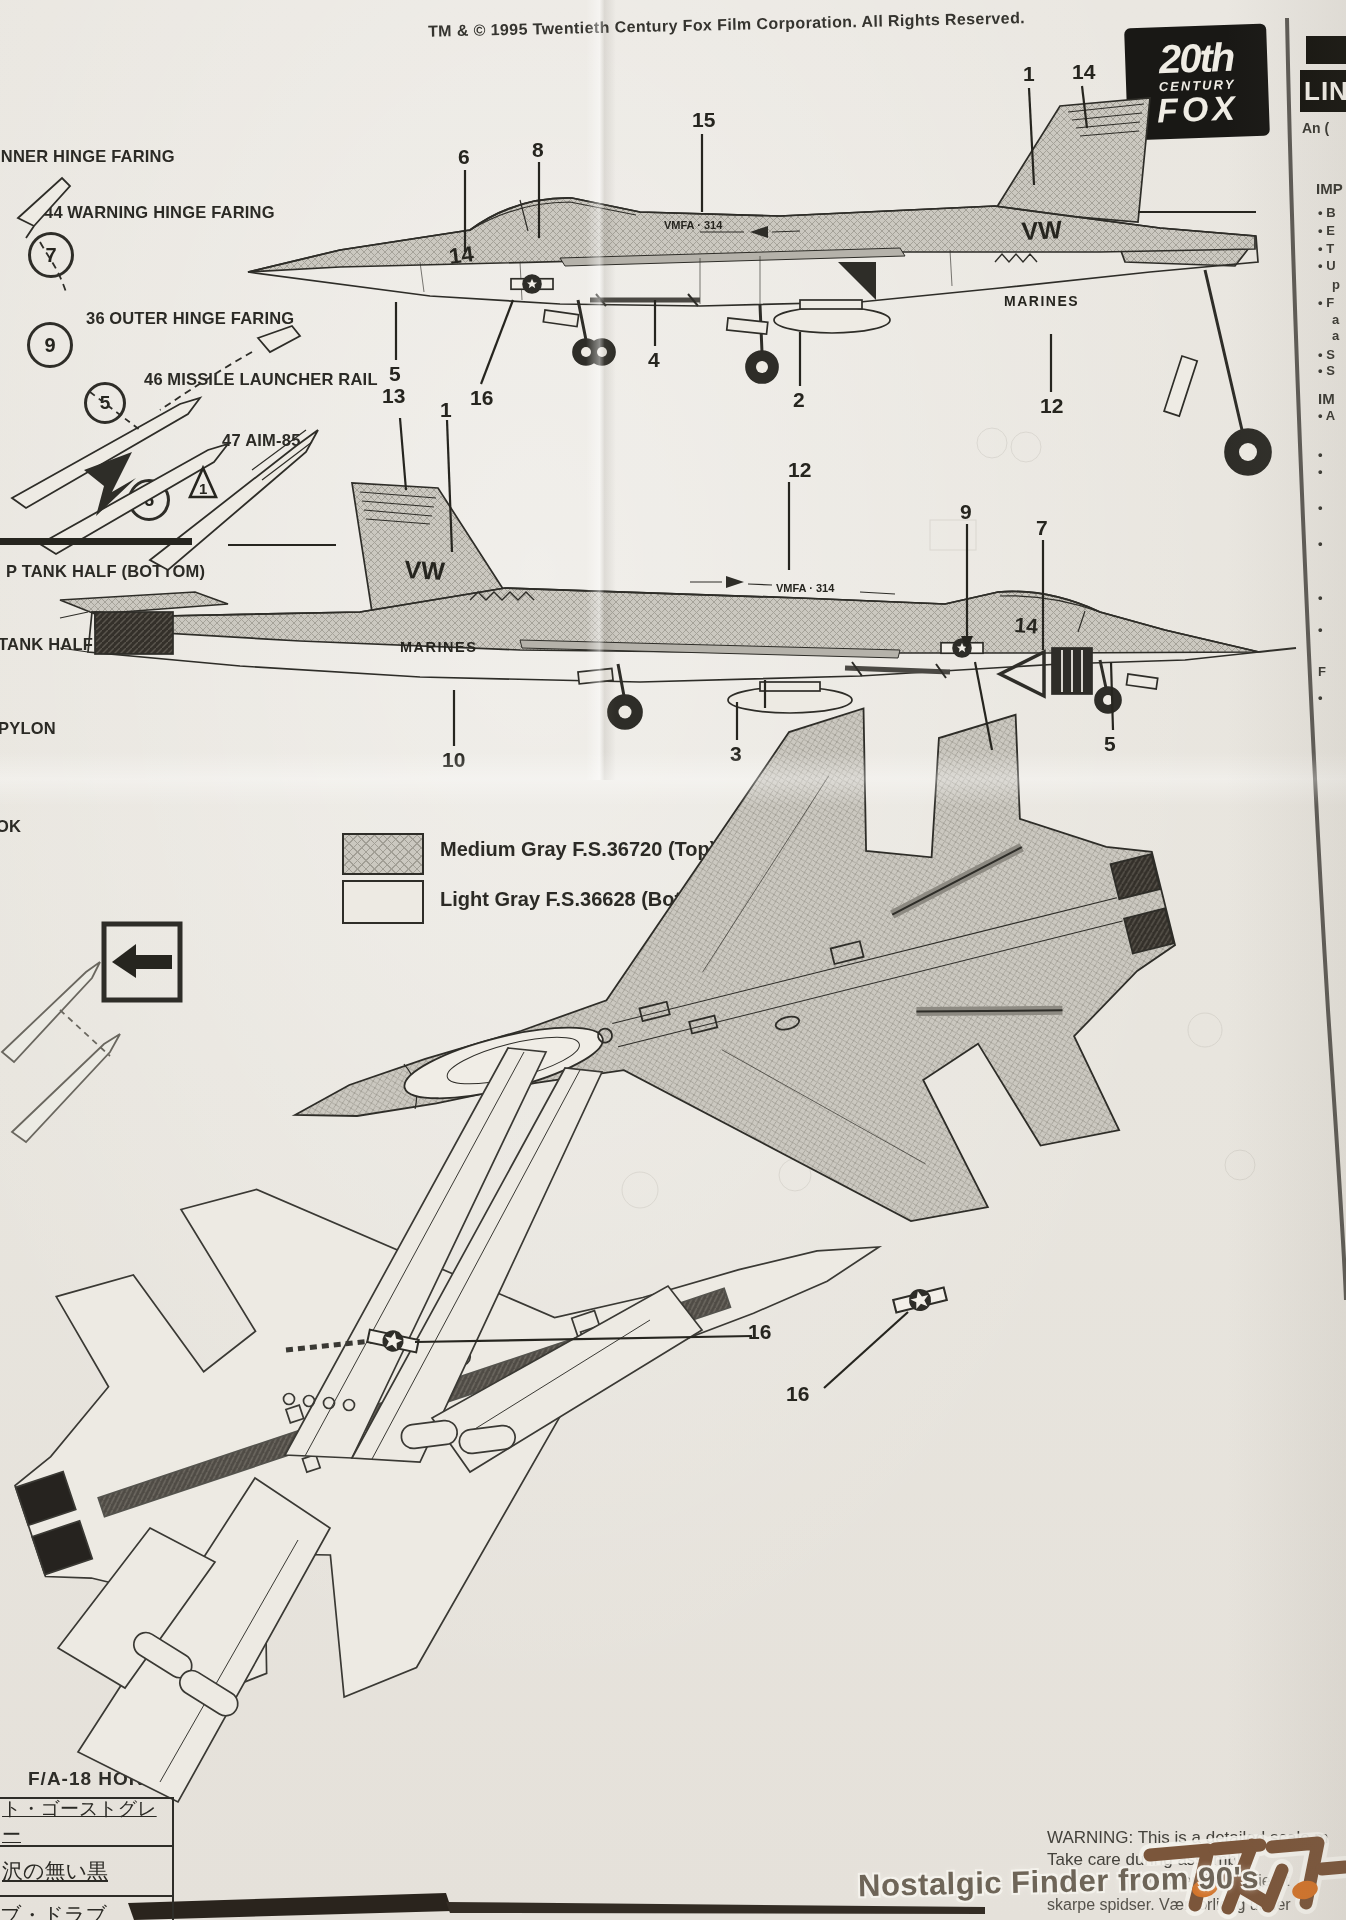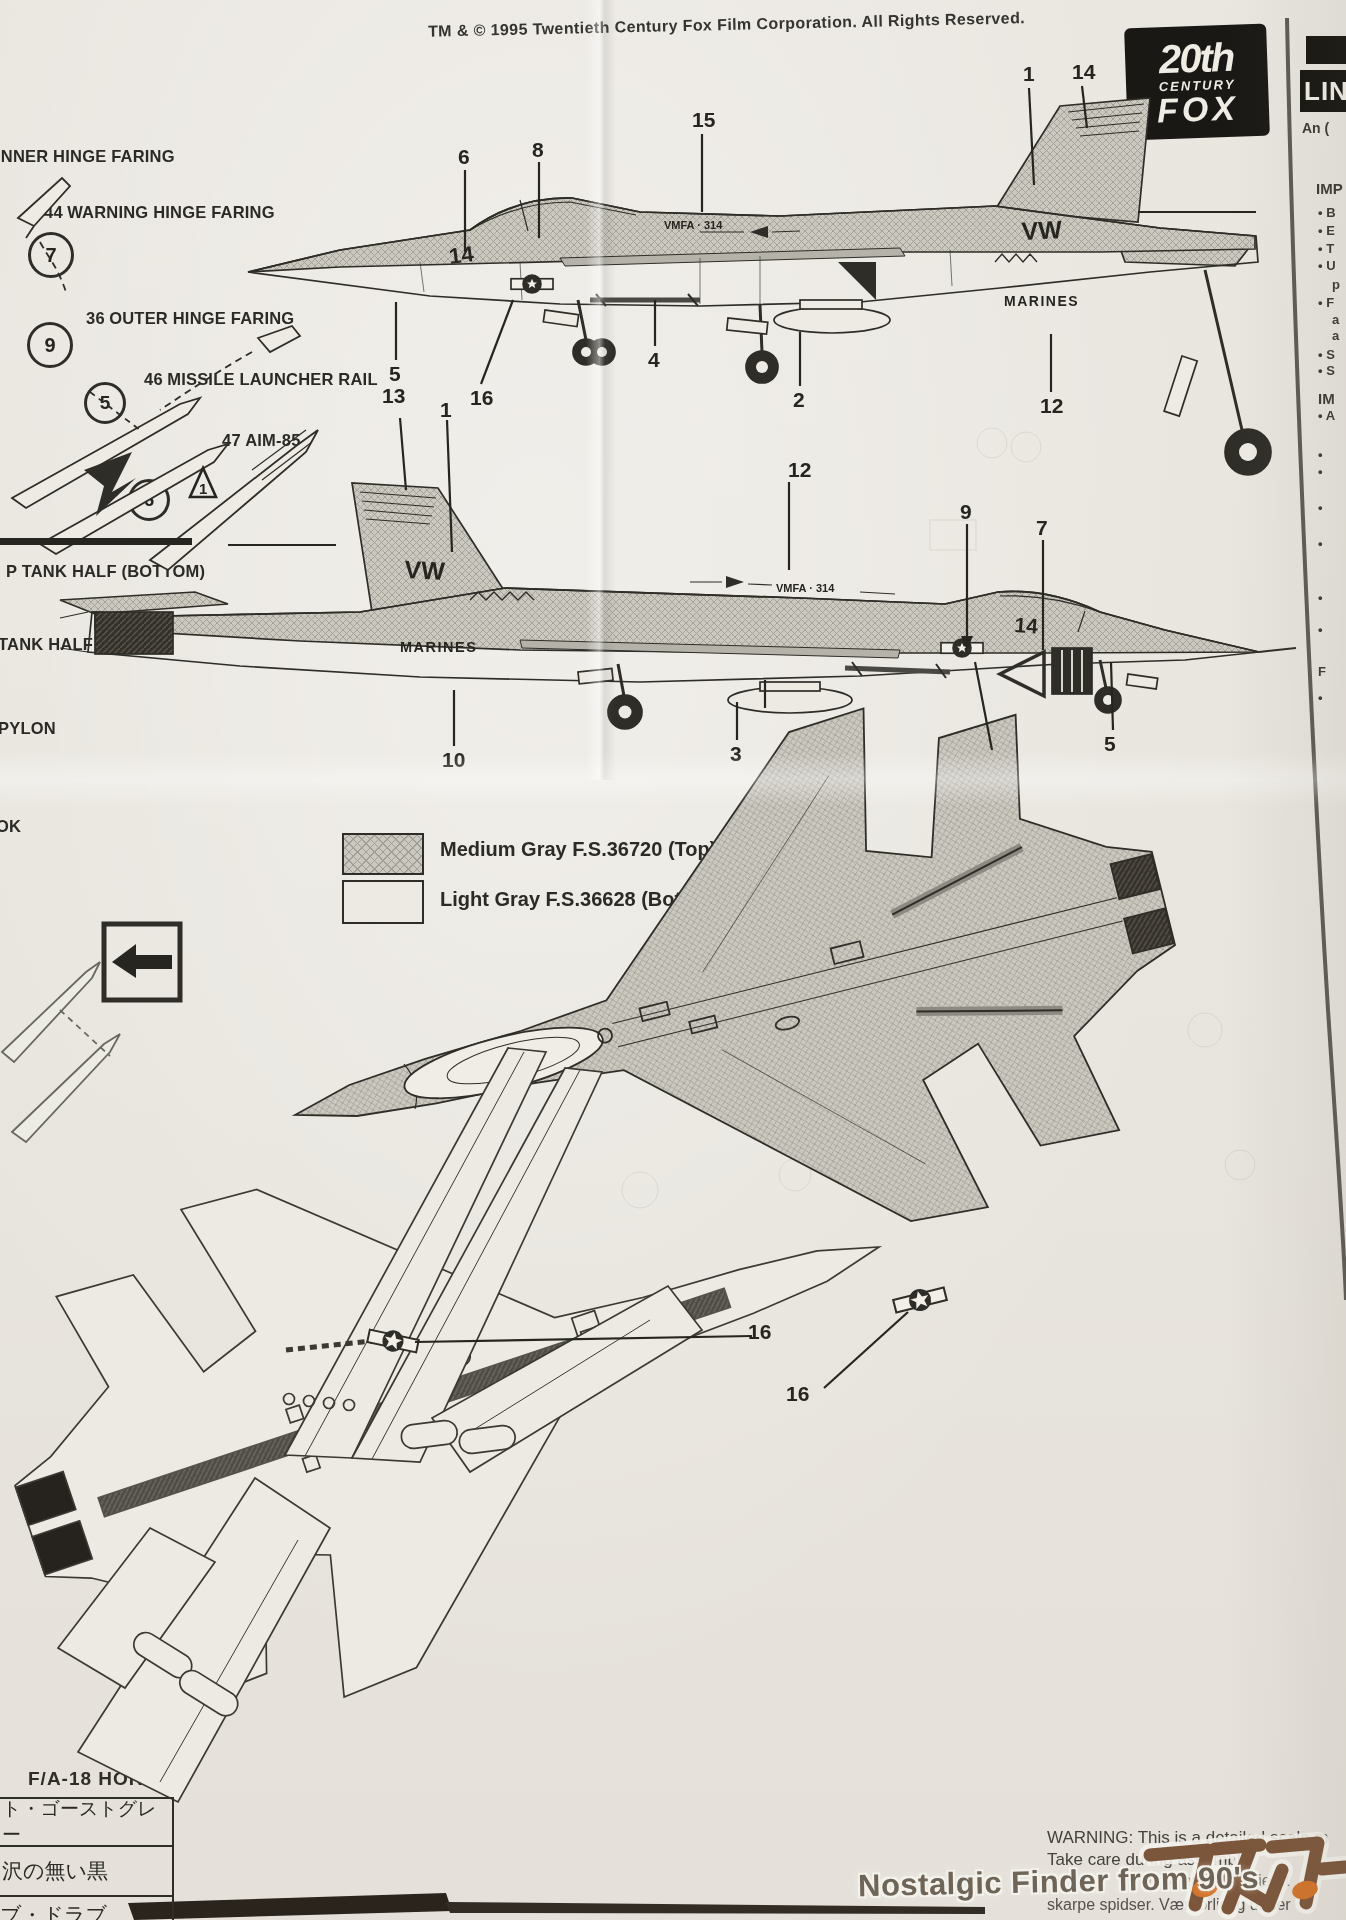--- a/index.html
+++ b/index.html
@@ -26,21 +26,21 @@
   .legend-label{font-size:20px;font-weight:bold;color:#2b2a25;}
   .sw{position:absolute;width:78px;border:2px solid #2e2d28;}
   .sw1{height:38px;background-color:#cbc8c0;
     background-image:repeating-linear-gradient(45deg,#a19e95 0 1px,transparent 1px 6px),
                      repeating-linear-gradient(-45deg,#a19e95 0 1px,transparent 1px 6px);}
   .sw2{height:40px;background:#edeae3;}
   .rc{position:absolute;left:1318px;font-size:13px;font-weight:600;color:#3a3933;white-space:nowrap;}
   .wm{position:absolute;left:858px;top:1864px;font-size:31px;font-weight:bold;color:#6e6558;
     transform:rotate(-1.2deg);letter-spacing:.5px;z-index:9;
     text-shadow:-2px -2px 0 #f4f2ec,2px -2px 0 #f4f2ec,-2px 2px 0 #f4f2ec,2px 2px 0 #f4f2ec,0 0 7px #f4f2ec;}
-  .jp{font-family:"DejaVu Sans","Liberation Sans",sans-serif;}
+  .jp{font-family:"DejaVu Sans","Liberation Sans",sans-serif;text-decoration:underline;}
   .crease-v{position:absolute;left:586px;top:0;width:30px;height:780px;z-index:4;pointer-events:none;
     background:linear-gradient(90deg,transparent,rgba(255,255,255,.45) 45%,rgba(110,105,95,.14) 62%,transparent);}
   .crease-h{position:absolute;left:0;top:752px;width:1346px;height:54px;z-index:4;pointer-events:none;
     background:linear-gradient(180deg,transparent,rgba(255,255,255,.35) 50%,transparent);}
   .shade-r{position:absolute;right:0;top:0;width:120px;height:1920px;z-index:4;pointer-events:none;
     background:linear-gradient(90deg,transparent,rgba(120,112,100,.10));}
   svg text{font-family:"Liberation Sans",sans-serif;}
   .lin-box{position:absolute;left:1300px;top:70px;width:46px;height:42px;background:#15140f;
     color:#f2efe8;font-weight:800;font-size:26px;display:flex;align-items:center;overflow:hidden;
     padding-left:4px;letter-spacing:1px;}

